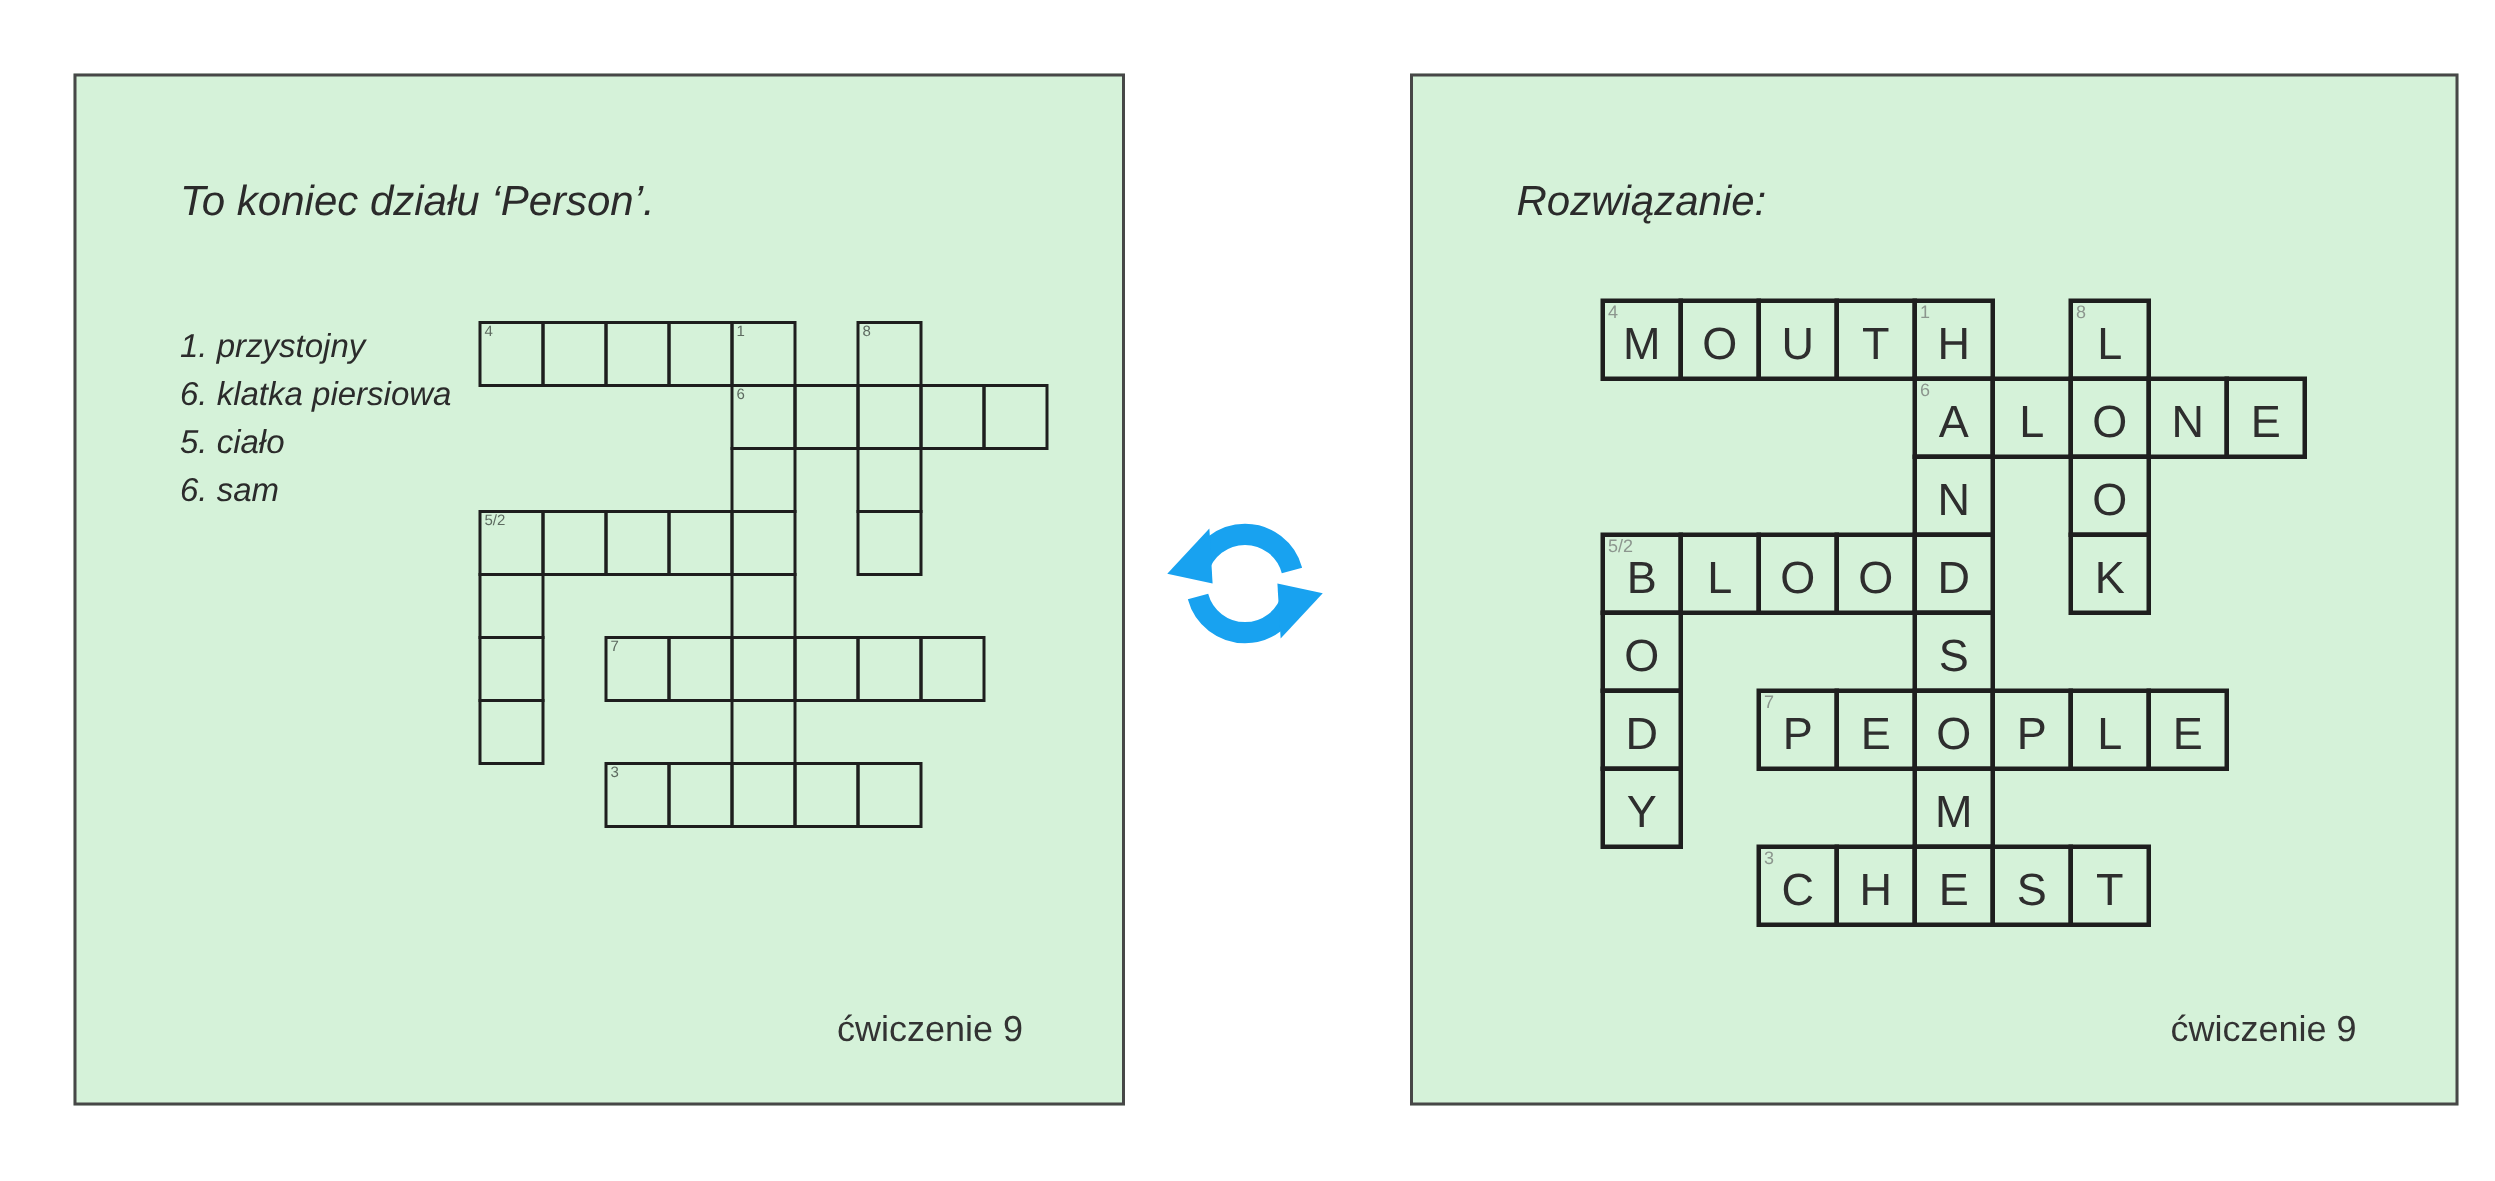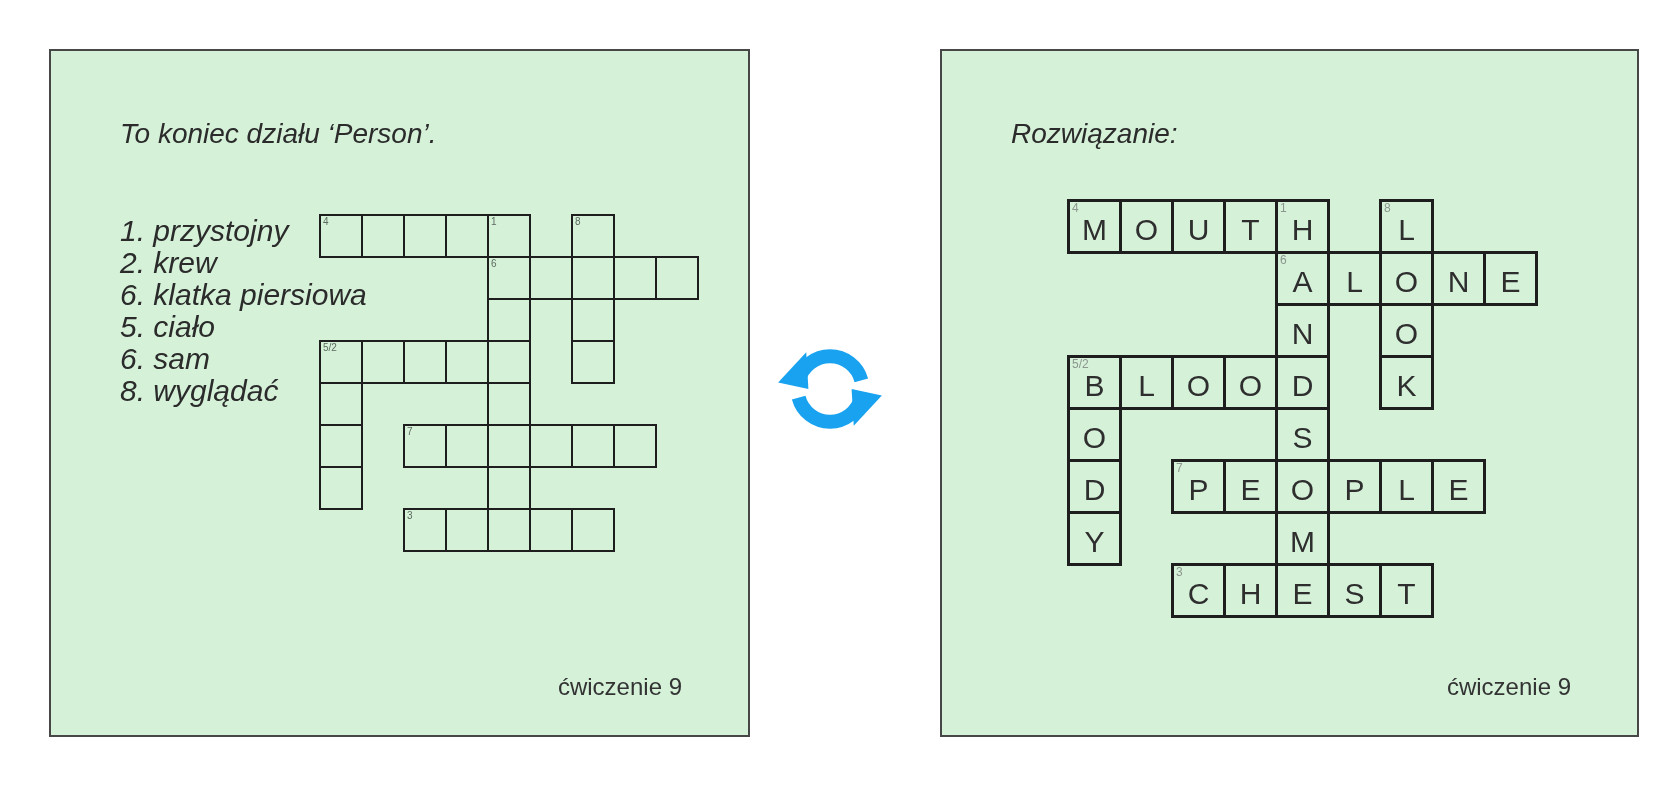--- a/index.html
+++ b/index.html
@@ -13,21 +13,21 @@
   }
   #left-panel{left:49px;width:701px;padding-left:28px;}
   #right-panel{left:914px;width:699px;margin-left:26px;}
 
   .instruction{
     position:absolute;left:69px;top:64px;
     font-style:italic;font-size:28px;line-height:37px;white-space:pre;
   }
   .clues{
     position:absolute;left:69px;top:164px;
-    font-style:italic;font-size:30px;line-height:32px;
+    font-style:italic;font-size:22px;line-height:32px;
   }
   .clue-item{white-space:pre;}
   .footer{
     position:absolute;right:66px;bottom:34px;
     font-size:24px;font-style:normal;color:#333;
   }
 
   .grid{position:absolute;}
   #left-grid{left:268px;top:163px;width:380px;height:338px;}
   #right-grid{left:125px;top:148px;width:471px;height:419px;}
@@ -56,25 +56,23 @@
 </style>
 </head>
 <body>
 
 <div class="panel" id="left-panel">
   <div class="instruction"><span>To koniec działu ‘Person’.</span><br>
   </div>
 
   <div class="clues">
     <div class="clue-item">1. przystojny</div>
-    <div class="clue-item">2. krew</div>
     <div class="clue-item">6. klatka piersiowa</div>
     <div class="clue-item">5. ciało</div>
     <div class="clue-item">6. sam</div>
-    <div class="clue-item">8. wyglądać</div>
   </div>
 
   <div class="grid" id="left-grid">
       <div class="cell" style="left: 0px; top: 0px;">
         <span class="cell-num">4</span>
       </div>
       <div class="cell" style="left: 42px; top: 0px;"></div>
       <div class="cell" style="left: 84px; top: 0px;"></div>
       <div class="cell" style="left: 126px; top: 0px;"></div>
       <div class="cell" style="left: 168px; top: 0px;">

